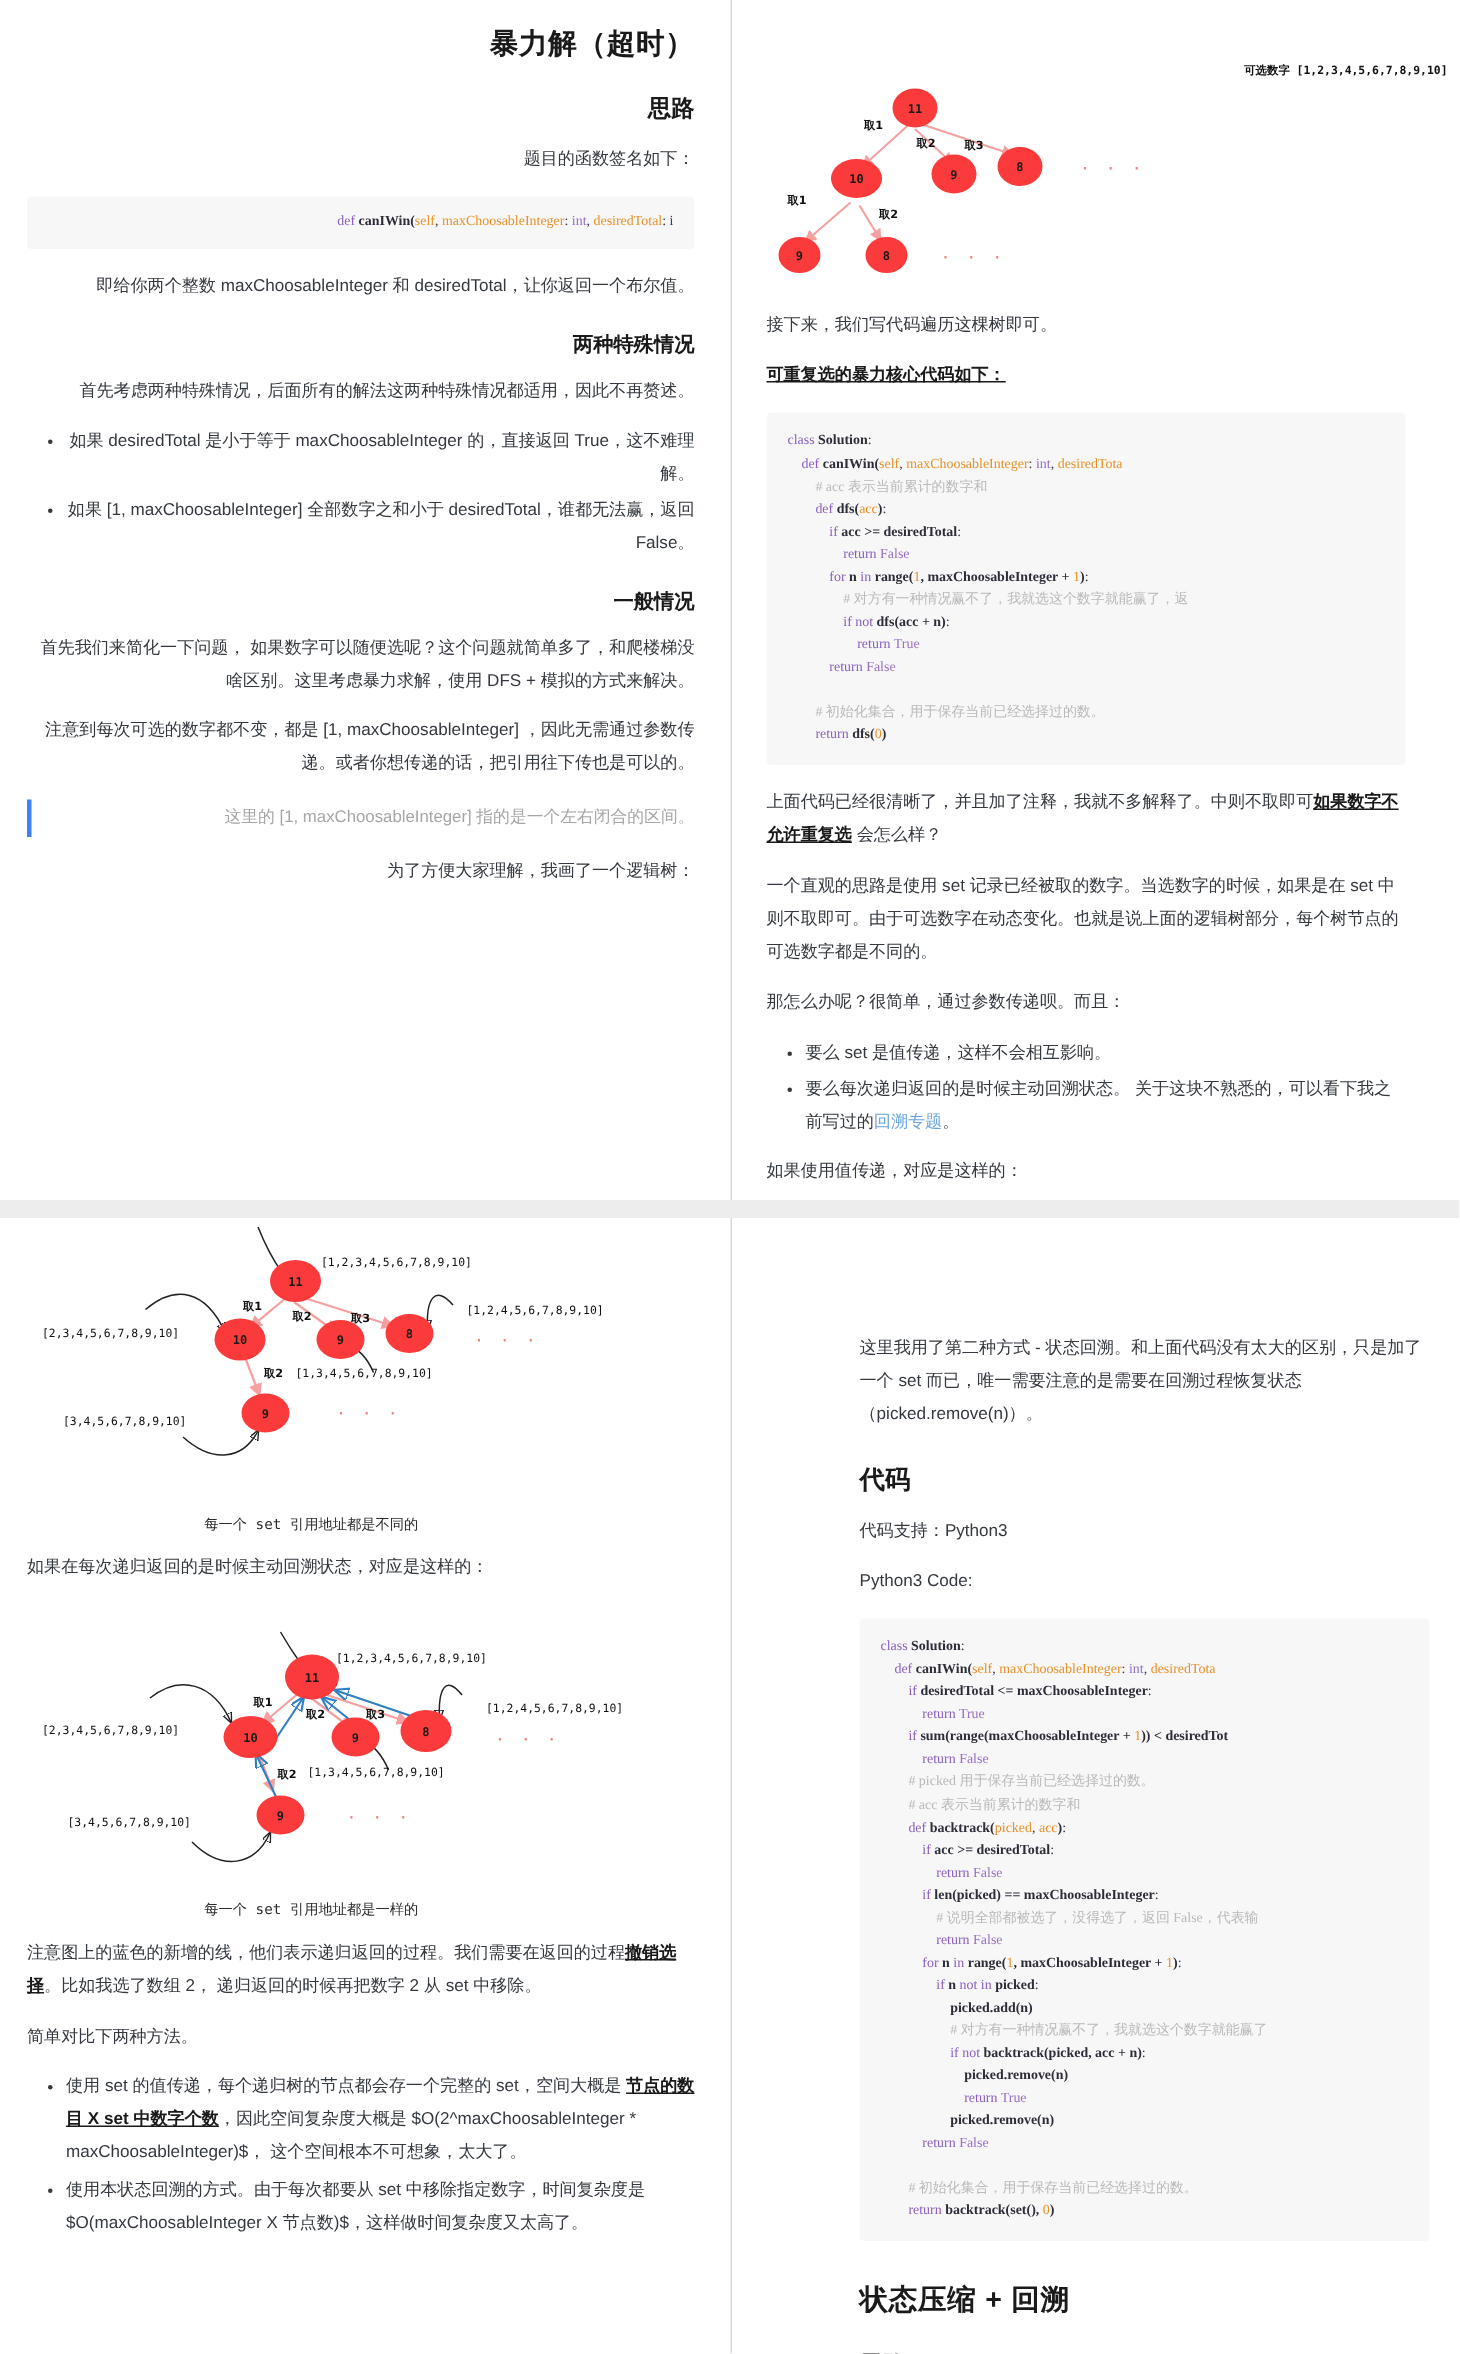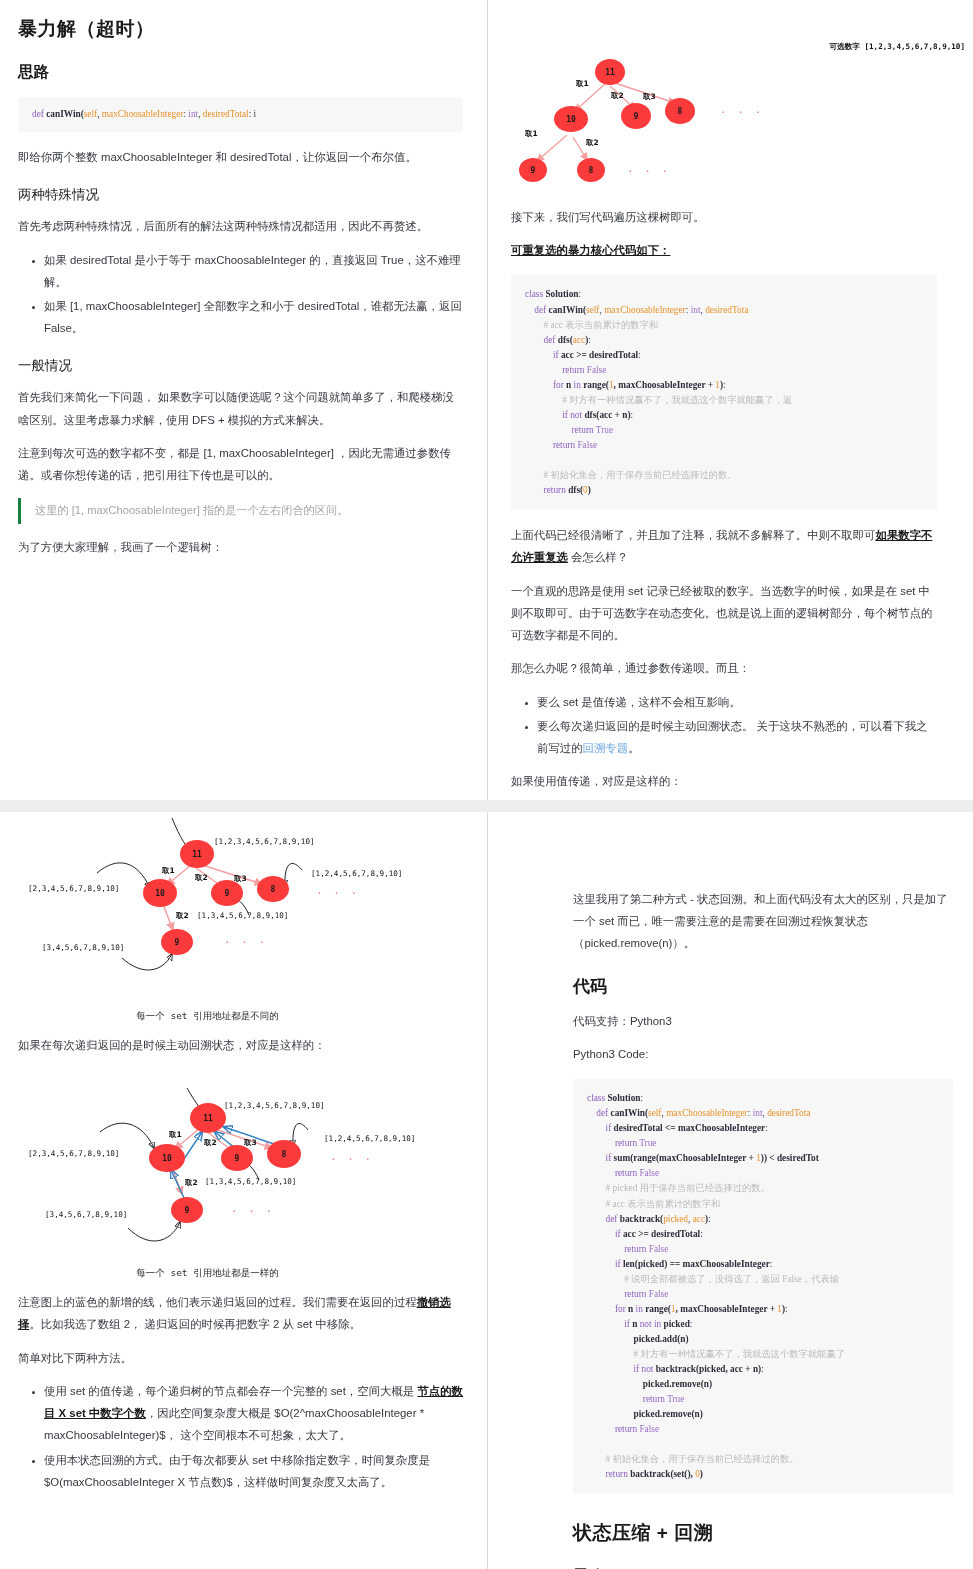--- a/index.html
+++ b/index.html
@@ -16,49 +16,49 @@
     position: absolute; inset: 0;
     display: grid;
     grid-template-columns: 487px 486px;
     grid-template-rows: 800px 769px;
   }
   .vline-top { position:absolute; left:487px; top:0; width:1px; height:800px; background:#d9d9d9; z-index:5;}
   .vline-bot { position:absolute; left:487px; top:812px; width:1px; height:757px; background:#d9d9d9; z-index:5;}
   .hband { position:absolute; left:0; top:800px; width:973px; height:12px; background:#ededed; z-index:4; }
 
   .quad { position: relative; overflow: hidden; }
-  .q-tl { padding: 12px 24px 0 18px; }
+  .q-tl { padding: 12px 24px 0 18px; text-align: right; }
   .q-tr { padding: 0; }
   .q-bl { padding: 0 24px 0 12px; }
   .q-br { padding: 0; }
 
   h1.doc-h1 {
     font-size: 19px; font-weight: bold; margin: 4px 0 20px 0; color:#1a1a1a;
     letter-spacing: .5px;
   }
   h2.doc-h2 {
     font-size: 15.5px; font-weight: bold; margin: 20px 0 12px 0; color:#1a1a1a;
   }
   h3.doc-h3 {
-    font-size: 13.5px; font-weight: normal; margin: 18px 0 10px 0; color:#1a1a1a;
+    font-size: 13.5px; font-weight: bold; margin: 18px 0 10px 0; color:#1a1a1a;
   }
   p.doc-p {
     font-size: 11.4px; line-height: 1.95; margin: 11px 0; color:#34393f;
   }
   ul.doc-ul { margin: 10px 0 10px 0; padding-left: 26px; }
   ul.doc-ul li {
     font-size: 11.4px; line-height: 1.95; margin: 2px 0; color:#34393f;
   }
   ul.doc-ul li::marker { font-size: 9px; }
   b, strong { font-weight: bold; color:#1a1a1a;text-decoration:underline; }
   a.doc-link { color:#6aa5e0; text-decoration:none; }
 
   blockquote.doc-quote {
     margin: 12px 0; padding: 2px 0 2px 14px;
-    border-left: 3px solid #15803d;
+    border-left: 3px solid #3b82f6;
     color:#a6a6a6; font-size: 11.2px; line-height: 1.9;
   }
 
   pre.code-block {
     background:#f7f7f7; border-radius:3px;
     margin: 14px 0; padding: 12px 14px;
     font-family: Liberation Serif, serif;
     font-size: 9.3px; line-height: 1.62;
     white-space: pre; overflow: hidden;
     color:#3b3b4f;
@@ -86,20 +86,21 @@
   .dots { font-family:"DejaVu Sans Mono","Liberation Mono",monospace; font-size:11px; fill:#f08080; letter-spacing:2px;}
 </style>
 </head>
 <body>
 
 <div class="page-grid">
 
   <div class="quad q-tl">
     <h1 class="doc-h1">暴力解（超时）</h1>
     <h2 class="doc-h2">思路</h2>
+    <p class="doc-p">题目的函数签名如下：</p>
 
     <pre class="code-block code-inline-one"><span class="kw">def </span><span class="fn">canIWin(</span><span class="param">self</span><span class="plain">, </span><span class="param">maxChoosableInteger</span><span class="plain">: </span><span class="kw2">int</span><span class="plain">, </span><span class="param">desiredTotal</span><span class="plain">: i</span></pre>
 
     <p class="doc-p">即给你两个整数 maxChoosableInteger 和 desiredTotal，让你返回一个布尔值。</p>
 
     <h3 class="doc-h3">两种特殊情况</h3>
     <p class="doc-p">首先考虑两种特殊情况，后面所有的解法这两种特殊情况都适用，因此不再赘述。</p>
     <ul class="doc-ul">
       <li>如果 desiredTotal 是小于等于 maxChoosableInteger 的，直接返回 True，这不难理解。</li>
       <li>如果 [1, maxChoosableInteger] 全部数字之和小于 desiredTotal，谁都无法赢，返回 False。</li>

